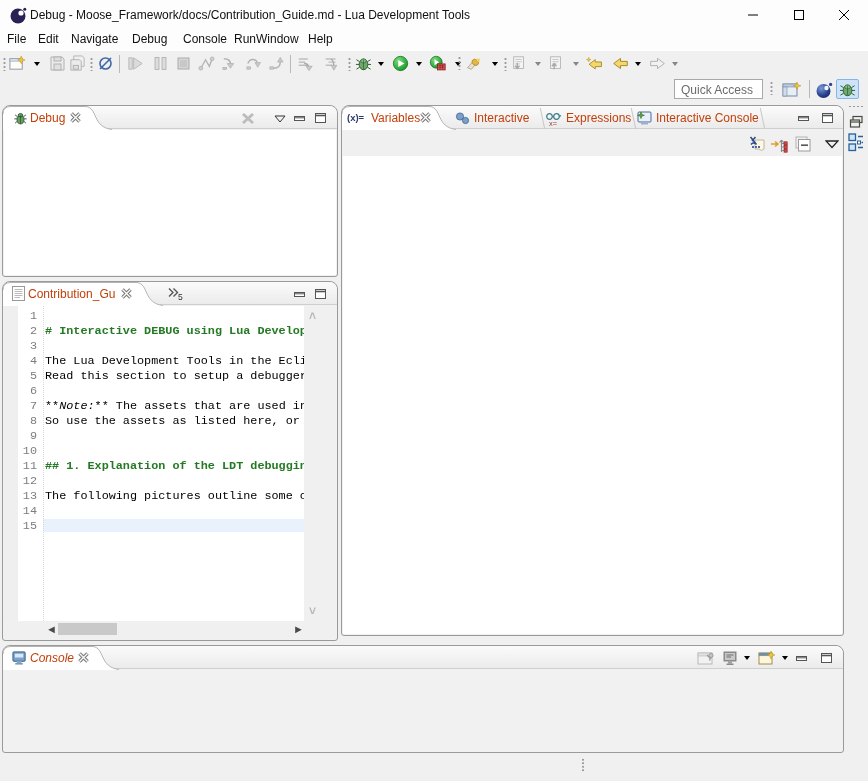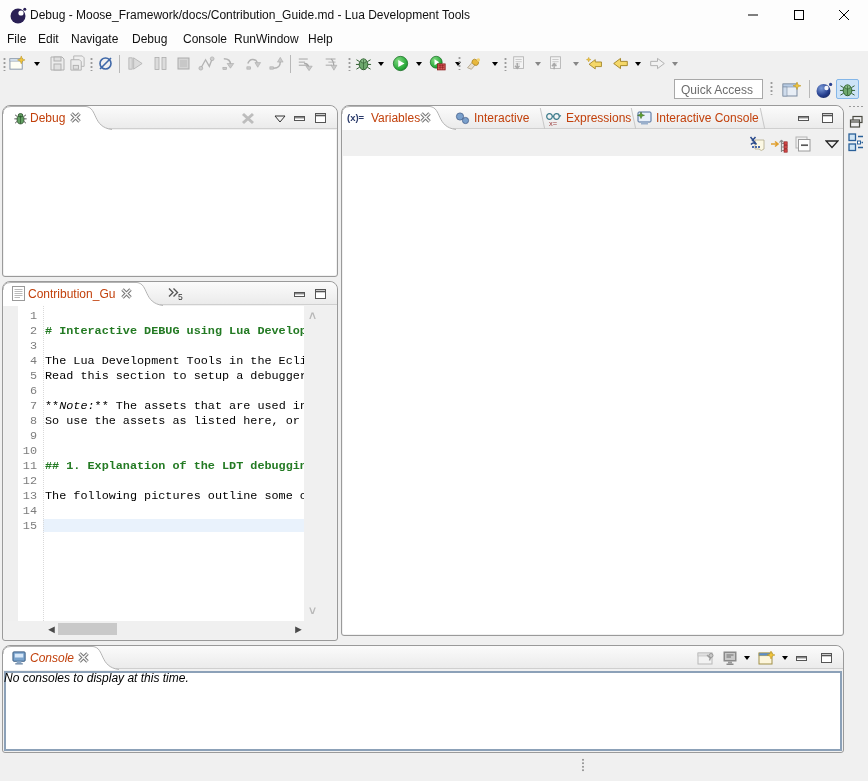--- a/index.html
+++ b/index.html
@@ -501,20 +501,17 @@
   </svg>
   <div class="dd" style="left:779px;top:10px"></div>
   <svg class="abs minmax" style="left:793px;top:7px" viewBox="0 0 11 10">
       <rect x="0.5" y="3.5" width="10" height="4" fill="#fff" stroke="#555"></rect>
       <line x1="0.5" y1="4.8" x2="10.5" y2="4.8" stroke="#555"></line>
     </svg>
   <svg class="abs minmax" style="left:818px;top:7px" viewBox="0 0 11 10">
       <rect x="0.5" y="0.5" width="10" height="9" fill="#fff" stroke="#555"></rect>
       <line x1="0.5" y1="2.5" x2="10.5" y2="2.5" stroke="#555" stroke-width="1.6"></line>
     </svg>
-  <div id="cons-box">
-      <span>No consoles to display at this time.</span>
-    </div>
 </div>
 
 <div id="statusbar" class="abs">
     <div id="sgrip"></div>
   </div>
 
 </body></html>

